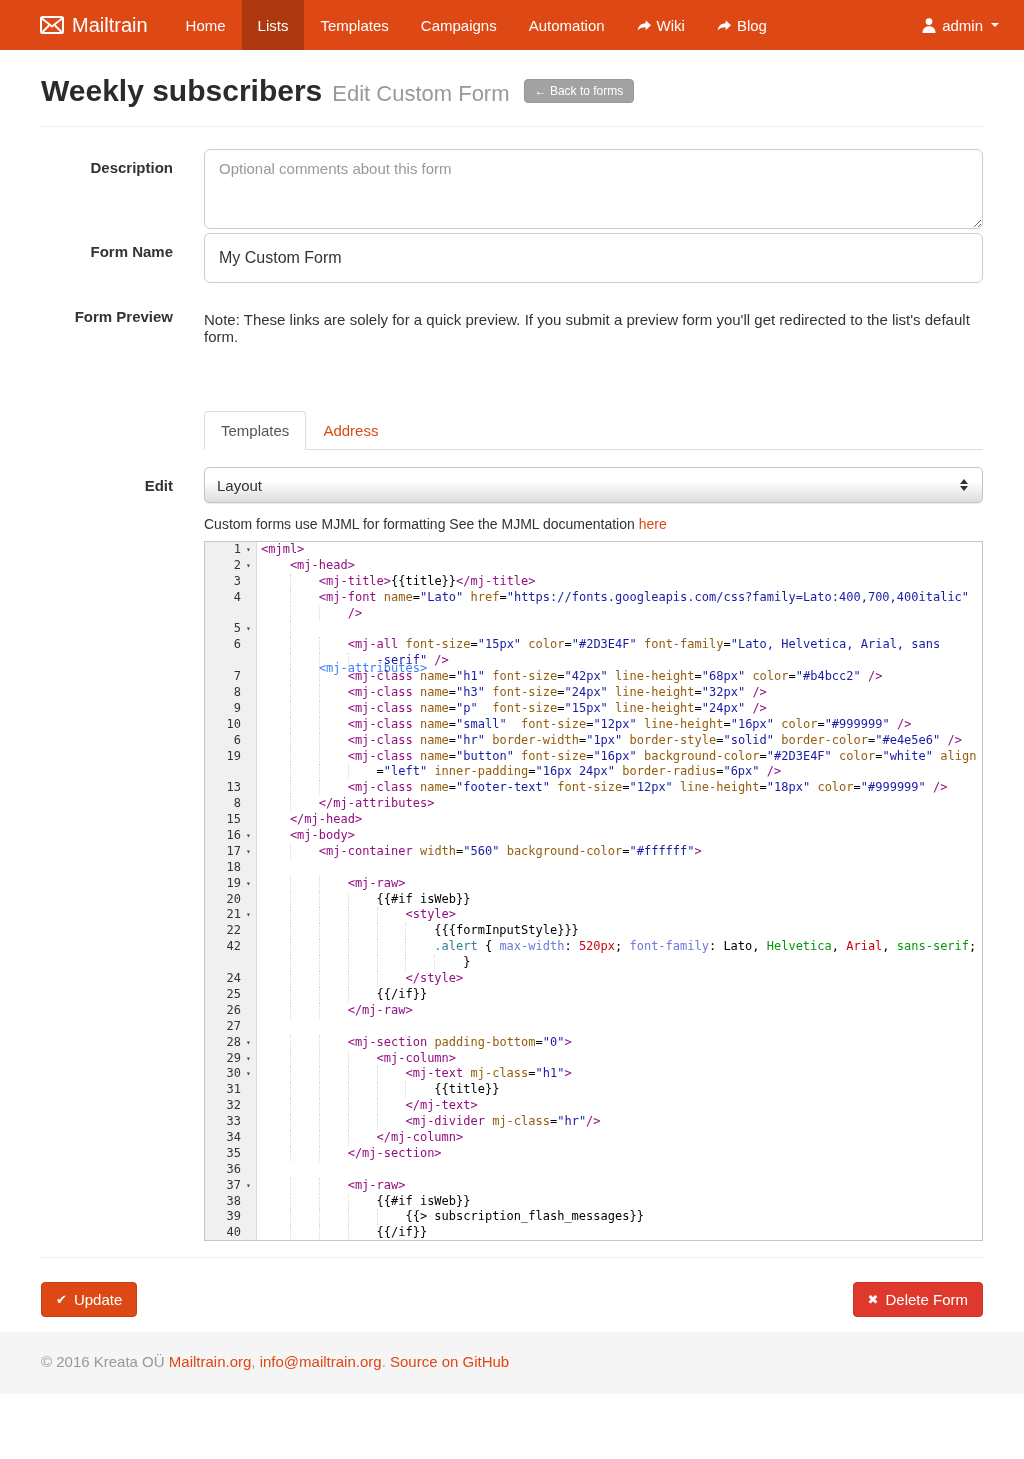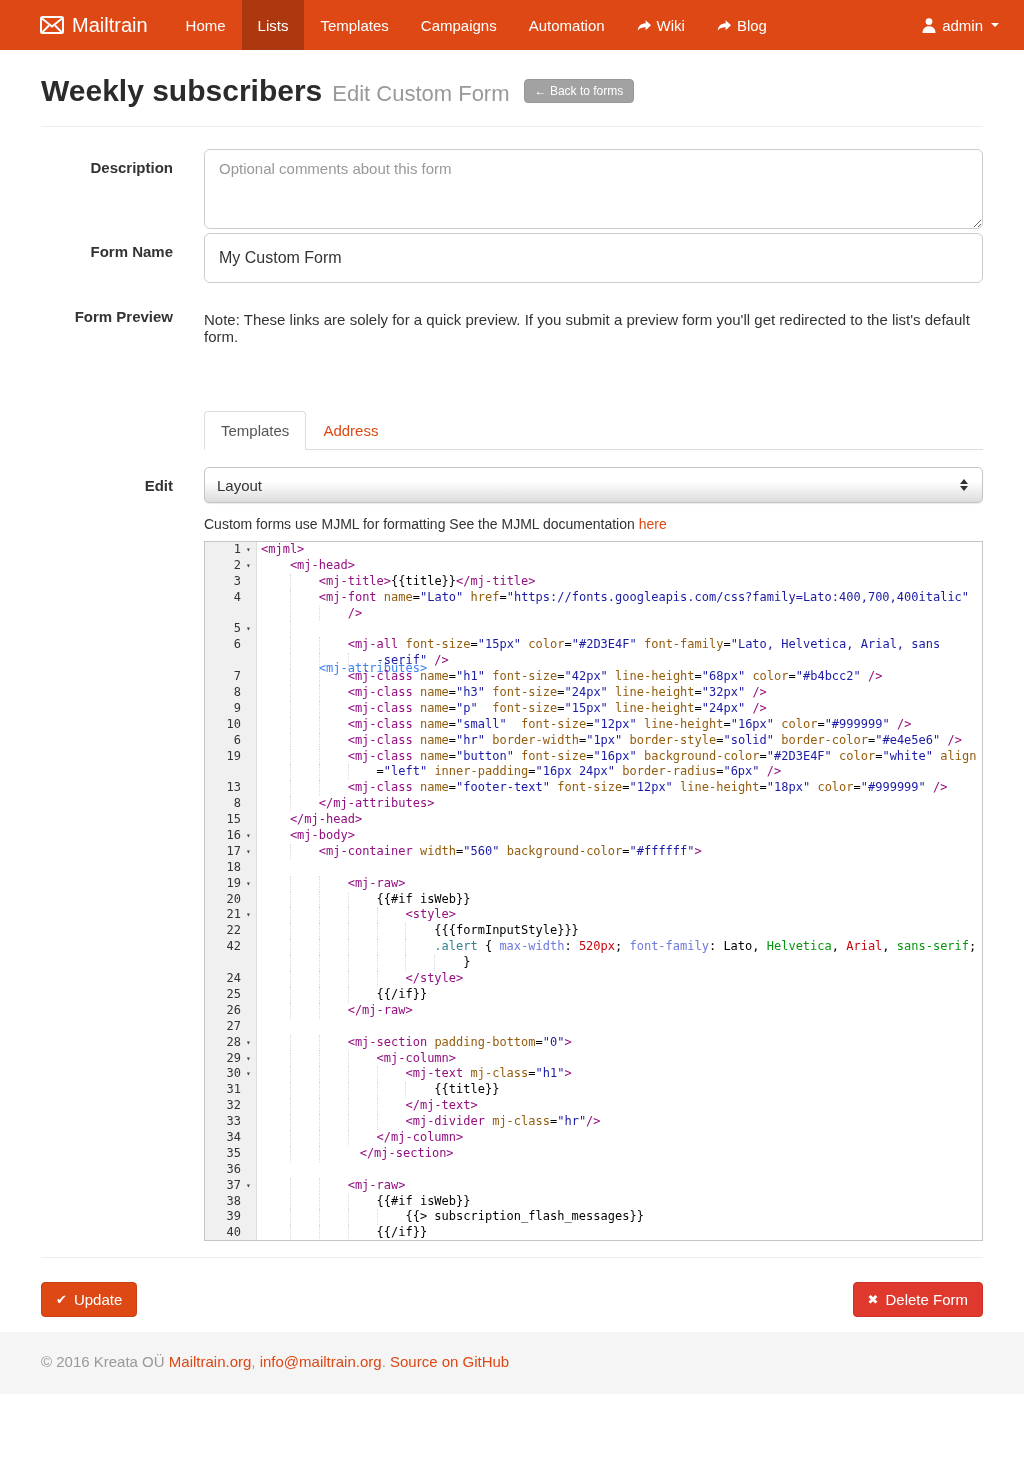--- a/index.html
+++ b/index.html
@@ -467,21 +467,21 @@
                 <span class="ln">34</span>
                 <span class="fw"></span>
               </div>
               <div class="ccode"><span class="gd"></span><span class="gd"></span><span class="gd"></span><span class="gd"></span><span style="color: rgb(147, 15, 128);">&lt;/mj-column&gt;</span></div>
             </div>
             <div class="crow">
               <div class="gcell">
                 <span class="ln">35</span>
                 <span class="fw"></span>
               </div>
-              <div class="ccode"><span class="gd"></span><span class="gd"></span><span class="gd"></span><span style="color: rgb(147, 15, 128); margin-left: 12px;">&lt;/mj-section&gt;</span></div>
+              <div class="ccode"><span class="gd"></span><span class="gd"></span><span class="gd"></span><span style="color: rgb(147, 15, 128);">&lt;/mj-section&gt;</span></div>
             </div>
             <div class="crow">
               <div class="gcell">
                 <span class="ln">36</span>
                 <span class="fw"></span>
               </div>
               <div class="ccode"></div>
             </div>
             <div class="crow">
               <div class="gcell">

